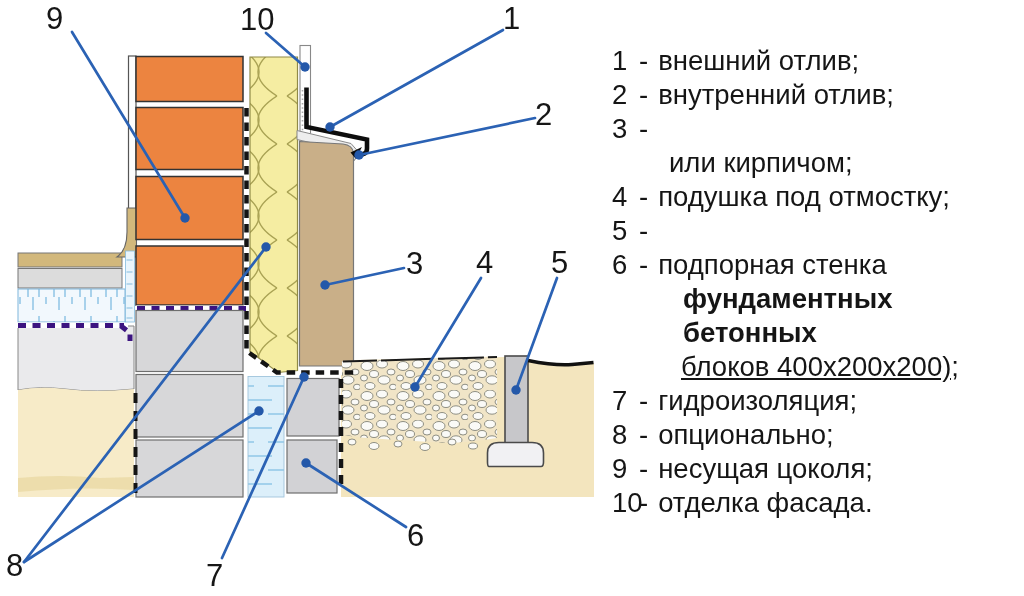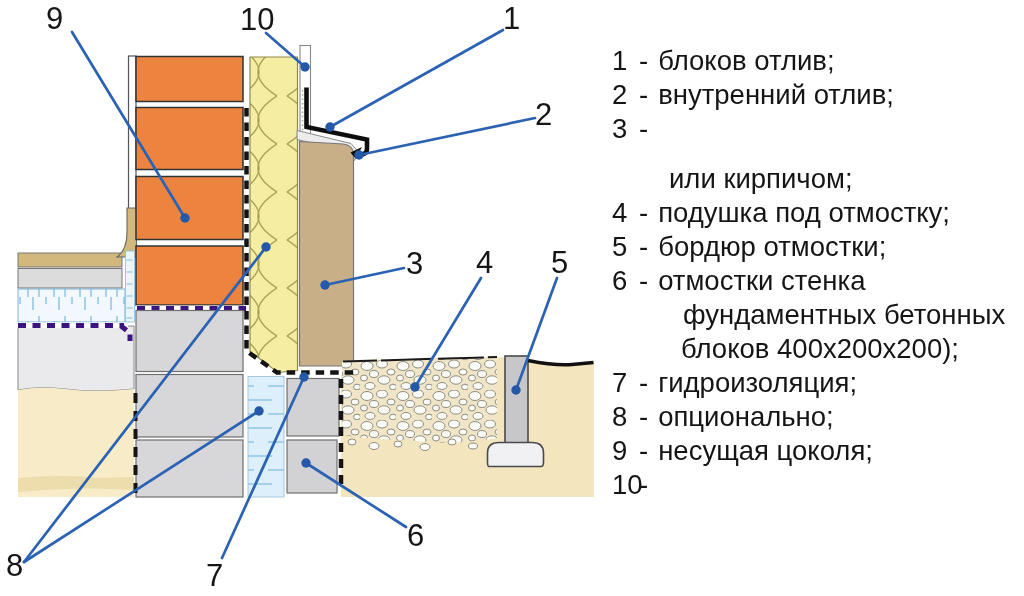--- a/index.html
+++ b/index.html
@@ -12,23 +12,23 @@
     position:absolute;font-size:31px;line-height:1;color:#161616;
     font-family:"Liberation Sans", sans-serif;
   }
   .legend{
     position:absolute;left:612px;top:44px;width:408px;
     font-size:27.5px;line-height:34px;color:#151515;
   }
   .lline{display:flex;align-items:baseline;}
   .lnum{display:inline-block;min-width:27px;flex:0 0 27px;}
   .ldash{margin-right:10px;}
-  .cont57{padding-left:57px;margin-top:16px;}
-  .cont71{padding-left:71px;}
-  .cont69{padding-left:69px;}
+  .cont57{padding-left:57px;}
+  .cont71{padding-left:71px;font-weight:bold;}
+  .cont69{padding-left:69px;text-decoration:underline;}
 </style>
 </head>
 <body>
 
 <div class="stage">
 
 <svg width="610" height="596" viewBox="0 0 610 596">
   <defs>
     <pattern id="pebbles" patternUnits="userSpaceOnUse" width="36" height="30">
       <rect width="36" height="30" fill="#F1E5C7"></rect>
@@ -173,21 +173,21 @@
 <div class="callout" style="left:551px;top:247px">5</div>
 <div class="callout" style="left:407px;top:520px">6</div>
 <div class="callout" style="left:206px;top:560px">7</div>
 <div class="callout" style="left:6px;top:550px">8</div>
 
 <div class="legend">
   <div class="litem">
     <div class="lline">
           <span class="lnum">1</span>
           <span class="ldash">-</span>
-          <span class="ltxt">блоков отлив;</span>
+          <span class="ltxt">внешний отлив;</span>
         </div>
   </div>
   <div class="litem">
     <div class="lline">
           <span class="lnum">2</span>
           <span class="ldash">-</span>
           <span class="ltxt">внутренний отлив;</span>
         </div>
   </div>
   <div class="litem">
@@ -203,28 +203,27 @@
     <div class="lline">
           <span class="lnum">4</span>
           <span class="ldash">-</span>
           <span class="ltxt">подушка под отмостку;</span>
         </div>
   </div>
   <div class="litem">
     <div class="lline">
           <span class="lnum">5</span>
           <span class="ldash">-</span>
-          <span class="ltxt">бордюр отмостки;</span>
         </div>
   </div>
   <div class="litem">
     <div class="lline">
           <span class="lnum">6</span>
           <span class="ldash">-</span>
-          <span class="ltxt">отмостки стенка</span>
+          <span class="ltxt">подпорная стенка</span>
         </div>
     <div class="lline cont71">
           <span class="ltxt">фундаментных бетонных</span>
         </div>
     <div class="lline cont69">
           <span class="ltxt">блоков 400х200х200);</span>
         </div>
   </div>
   <div class="litem">
     <div class="lline">
@@ -244,17 +243,18 @@
     <div class="lline">
           <span class="lnum">9</span>
           <span class="ldash">-</span>
           <span class="ltxt">несущая цоколя;</span>
         </div>
   </div>
   <div class="litem">
     <div class="lline">
           <span class="lnum">10</span>
           <span class="ldash">-</span>
+          <span class="ltxt">отделка фасада.</span>
         </div>
   </div>
 </div>
 
 </div>
 
 </body></html>

